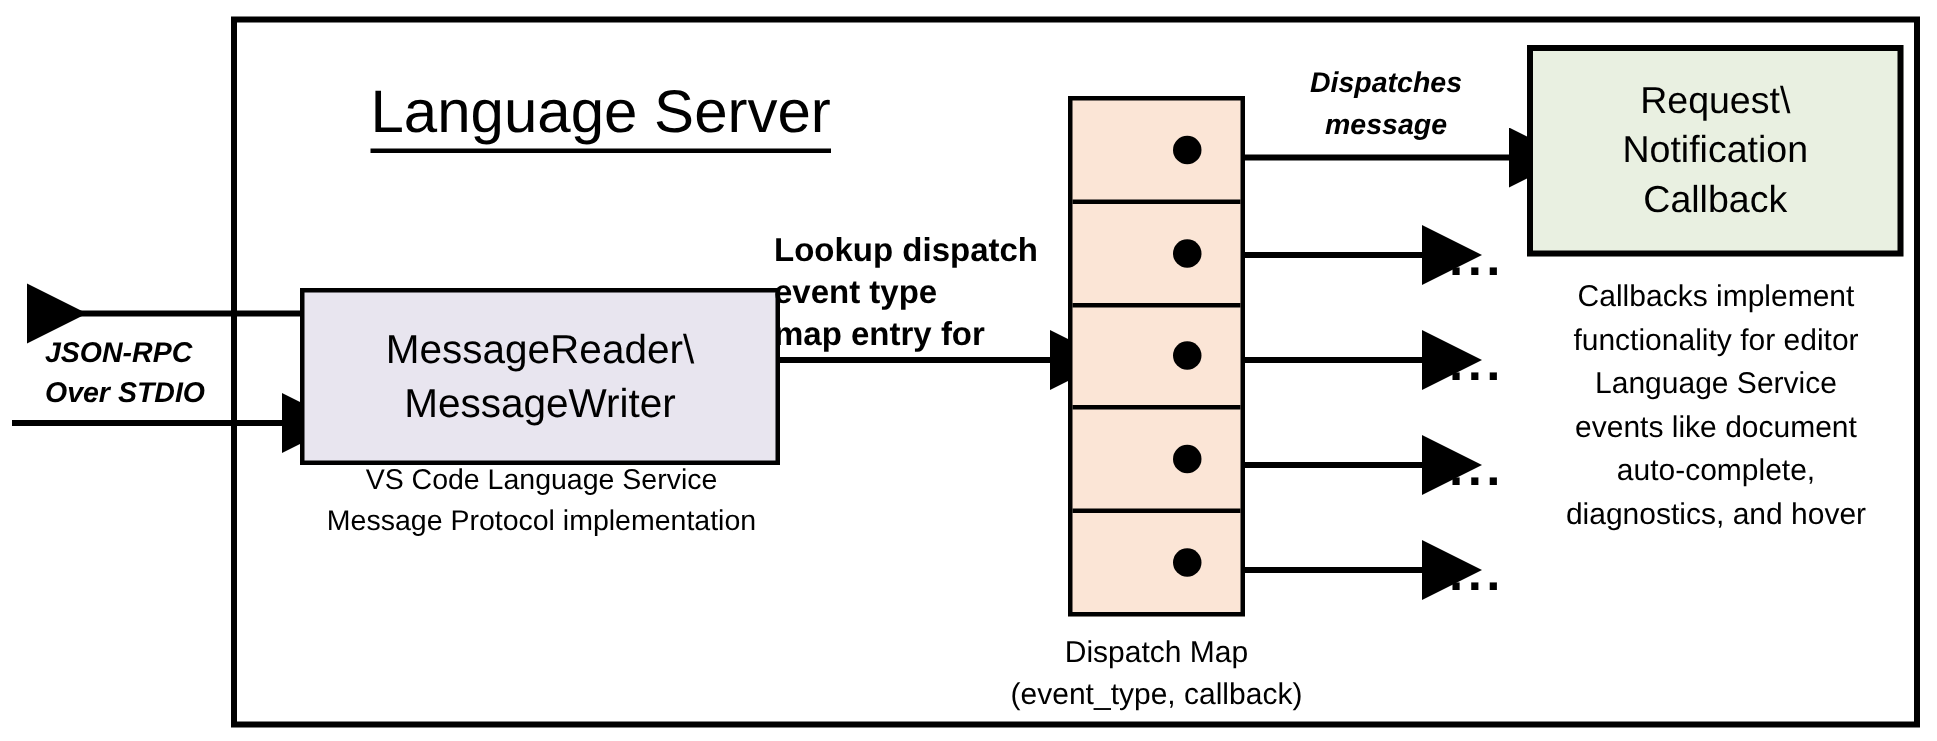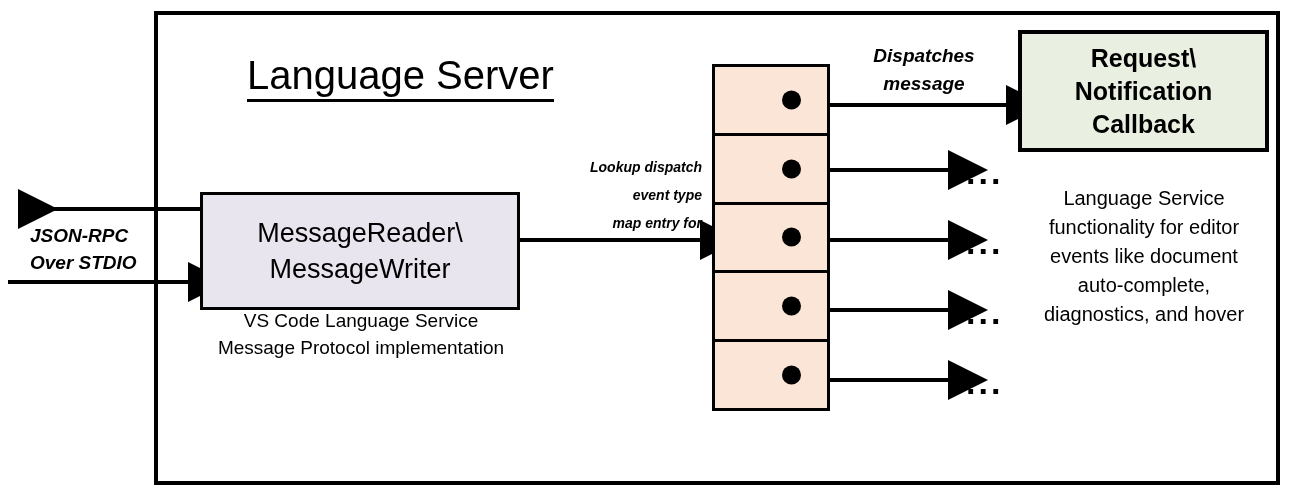--- a/index.html
+++ b/index.html
@@ -90,24 +90,23 @@
     line-height: 27px;
     font-style: italic;
     font-weight: bold;
   }
 
   
   #lookup-label {
     left: 516px;
     top: 153px;
     width: 186px;
-    text-align: right;
-    font-size: 14px;
+    text-align: left;
+    font-size: 22px;
     line-height: 28px;
-    font-style: italic;
     font-weight: bold;
   }
 
   
   #dispatches-label {
     left: 838px;
     top: 42px;
     width: 172px;
     text-align: center;
     font-size: 19px;
@@ -152,31 +151,30 @@
     text-align: center;
     font-size: 20px;
     line-height: 28px;
   }
 
   
   #callback-box {
     left: 1018px;
     top: 30px;
     width: 251px;
-    height: 122px;
+    height: 141px;
     border: 4px solid #000;
     box-sizing: border-box;
     background: #e9f0e1;
     display: flex;
     flex-direction: column;
     align-items: center;
     justify-content: center;
     font-size: 25px;
     line-height: 33px;
-    font-weight: bold;
   }
   #callback-caption {
     left: 1008px;
     top: 184px;
     width: 272px;
     text-align: center;
     font-size: 20px;
     line-height: 29px;
   }
 
@@ -279,32 +277,37 @@
     <div class="map-row">
       <span class="map-dot"></span>
     </div>
     <div class="map-row">
       <span class="map-dot"></span>
     </div>
     <div class="map-row">
       <span class="map-dot"></span>
     </div>
   </div>
+  <div class="abs" id="dispatch-caption">
+    <div>Dispatch Map</div>
+    <div>(event_type, callback)</div>
+  </div>
 
   <div class="ellipsis" style="left:966px; top:155px;">...</div>
   <div class="ellipsis" style="left:966px; top:225px;">...</div>
   <div class="ellipsis" style="left:966px; top:295px;">...</div>
   <div class="ellipsis" style="left:966px; top:365px;">...</div>
 
   <div class="abs" id="callback-box">
     <div>Request\</div>
     <div>Notification</div>
     <div>Callback</div>
   </div>
   <div class="abs" id="callback-caption">
+    <div>Callbacks implement</div>
+    <div>functionality for editor</div>
     <div>Language Service</div>
-    <div>functionality for editor</div>
     <div>events like document</div>
     <div>auto-complete,</div>
     <div>diagnostics, and hover</div>
   </div>
 
 </div>
 
 </body></html>

